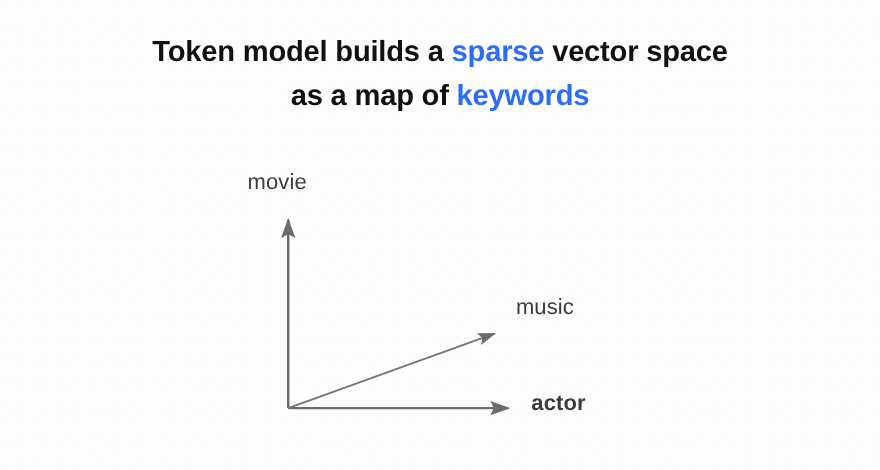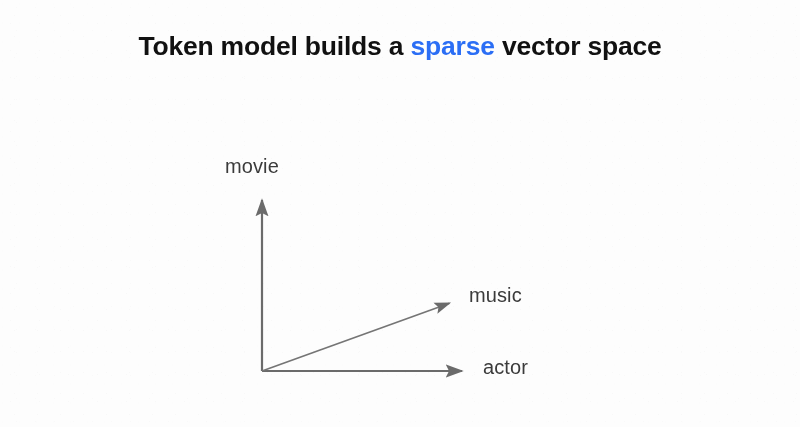--- a/index.html
+++ b/index.html
@@ -71,30 +71,31 @@
     position: absolute;
     font-family: "Liberation Sans", sans-serif;
     font-weight: 400;
     font-size: 20px;
     color: #3b3b3b;
     white-space: nowrap;
     user-select: none;
     letter-spacing: 0.1px;
   }
   #label-movie { left: 225px; top: 155px; }
-  #label-music { left: 469px; top: 284px; }
-  #label-actor { left: 483px; top: 356px; }
+  #label-music { left: 469px; top: 268px; }
+  #label-actor { left: 483px; top: 356px; font-weight: bold; }
 </style>
 </head>
 <body>
 
 <div id="slide">
 
   <div id="title-block">
     <span class="title-line"><span>Token model builds a </span><span class="hl">sparse</span><span> vector space</span></span>
+    <span class="title-line"><span>as a map of </span><span class="hl">keywords</span></span>
   </div>
 
   <div id="diagram">
 
     <svg id="diagram-svg" width="800" height="427" viewBox="0 0 800 427">
       <defs>
         <marker id="arrowhead-thick" markerWidth="9" markerHeight="9" refX="7.4" refY="3.2" orient="auto" markerUnits="strokeWidth">
           <path d="M0,0.25 L8.2,3.2 L0,6.15 L1.5,3.2 Z" fill="#6b6b6b"></path>
         </marker>
         <marker id="arrowhead-thin" markerWidth="11" markerHeight="11" refX="8.8" refY="3.8" orient="auto" markerUnits="strokeWidth">

